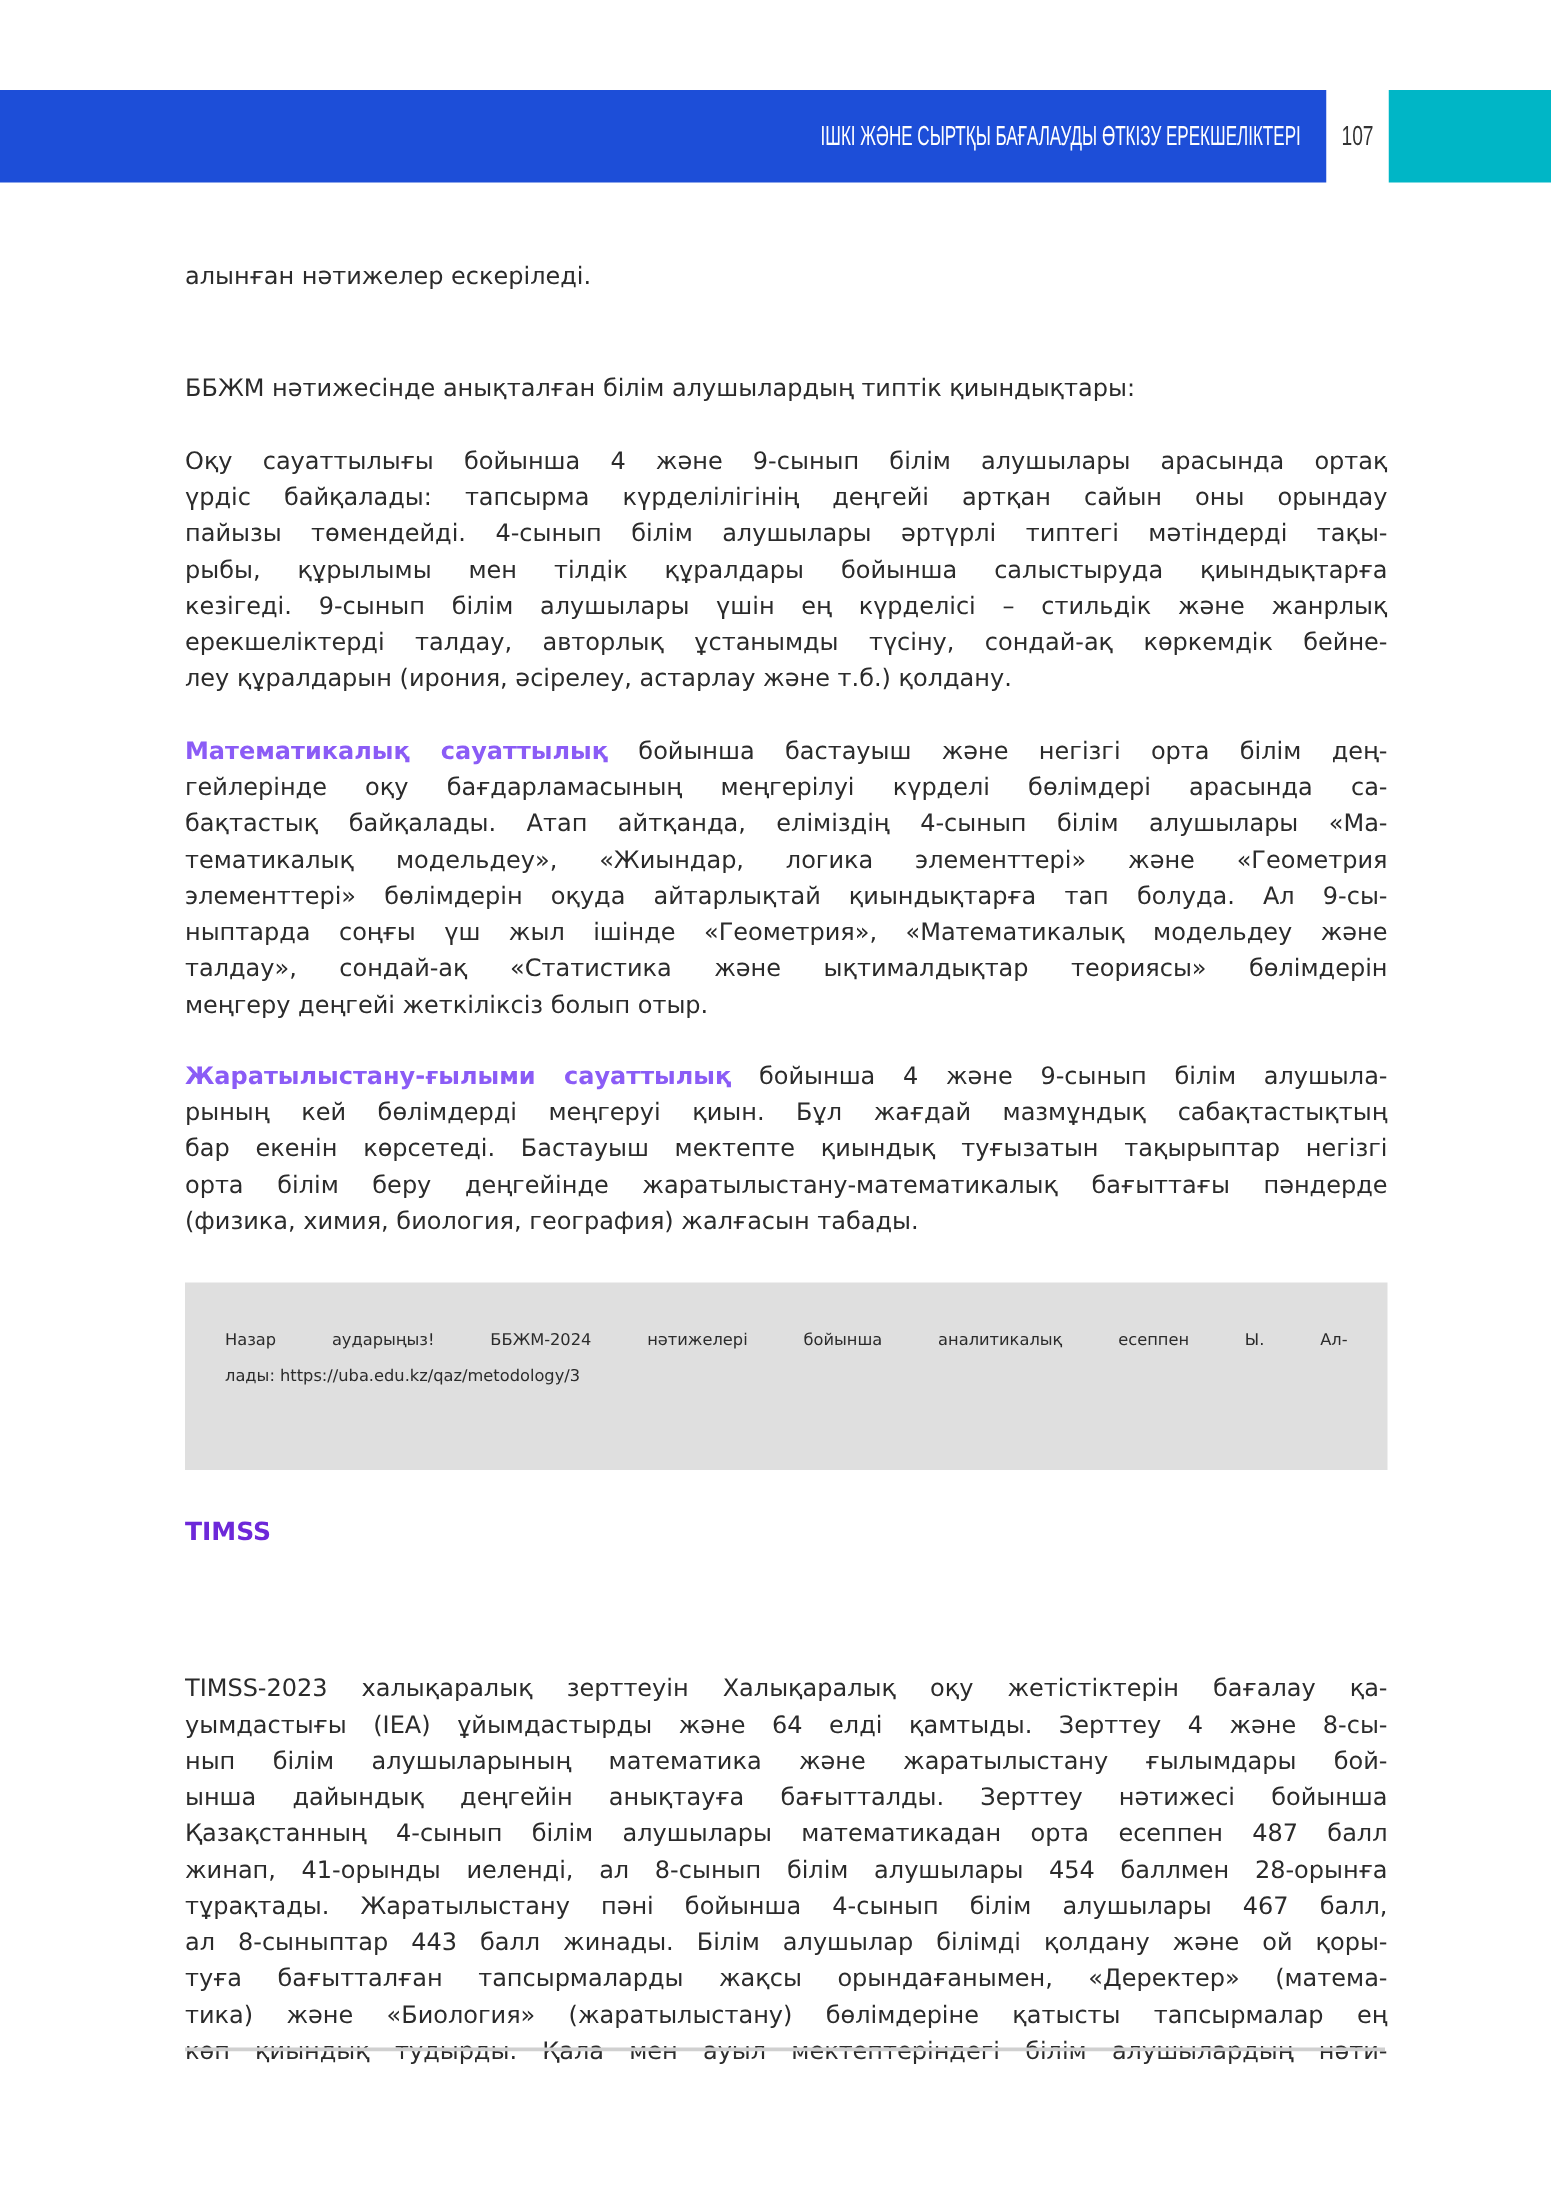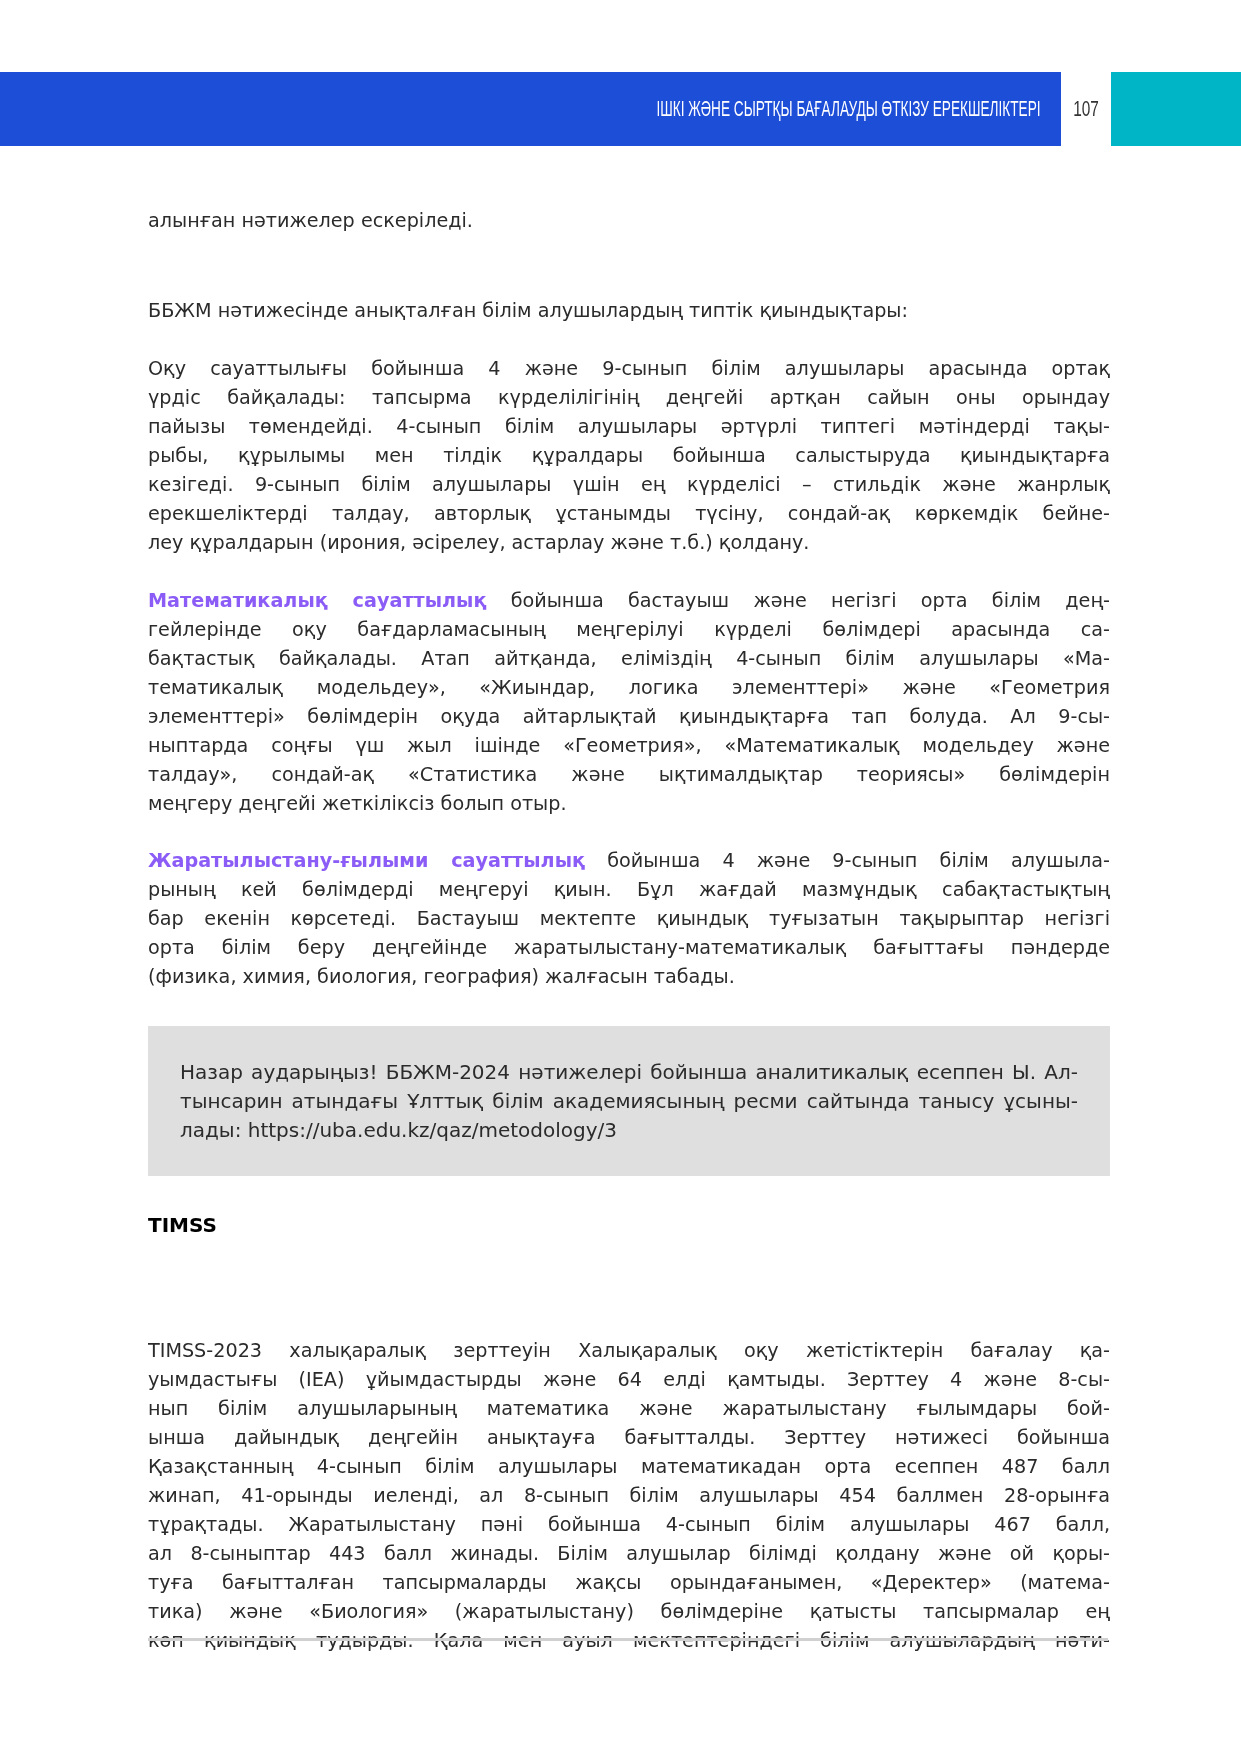--- a/index.html
+++ b/index.html
@@ -35,24 +35,24 @@
     height: 29px; line-height: 29px; font-size: 19.2px; white-space: nowrap;
     text-align: justify; text-align-last: justify; overflow: hidden;
   }
   .line.last { text-align-last: left; }
   .line b { font-weight: bold; color: #8b5cf6; }
   .note-box {
     position: absolute; left: 148px; top: 1026px; width: 962px; height: 150px;
     background: #dfdfdf;
   }
   .note-box .para { left: 32px; width: 898px; top: 32px; }
-  .note-box .line { font-size: 20px; }
+  .note-box .line { font-size: 13px; }
   .section-heading {
     position: absolute; left: 148px; top: 1211px; font-size: 20px; font-weight: bold;
-    color: #000000; height: 29px; line-height: 29px;
+    color: #6d28d9; height: 29px; line-height: 29px;
   }
   .divider {
     position: absolute; left: 148px; top: 1638px; width: 960px; height: 3px;
     background: #d0d0d0;
   }
 </style>
 </head>
 <body>
 
 <div class="header-bar-left">
@@ -94,21 +94,20 @@
   <div class="line"><b>Жаратылыстану-ғылыми сауаттылық</b><span> бойынша 4 және 9-сынып білім алушыла-</span></div>
   <div class="line">рының кей бөлімдерді меңгеруі қиын. Бұл жағдай мазмұндық сабақтастықтың</div>
   <div class="line">бар екенін көрсетеді. Бастауыш мектепте қиындық туғызатын тақырыптар негізгі</div>
   <div class="line">орта білім беру деңгейінде жаратылыстану-математикалық бағыттағы пәндерде</div>
   <div class="line last">(физика, химия, биология, география) жалғасын табады.</div>
 </div>
 
 <div class="note-box">
   <div class="para">
     <div class="line">Назар аударыңыз! ББЖМ-2024 нәтижелері бойынша аналитикалық есеппен Ы. Ал-</div>
-    <div class="line">тынсарин атындағы Ұлттық білім академиясының ресми сайтында танысу ұсыны-</div>
     <div class="line last">лады: https://uba.edu.kz/qaz/metodology/3</div>
   </div>
 </div>
 
 <div class="section-heading">TIMSS</div>
 
 <div class="para" style="top:1336px;">
   <div class="line">TIMSS-2023 халықаралық зерттеуін Халықаралық оқу жетістіктерін бағалау қа-</div>
   <div class="line">уымдастығы (IEA) ұйымдастырды және 64 елді қамтыды. Зерттеу 4 және 8-сы-</div>
   <div class="line">нып білім алушыларының математика және жаратылыстану ғылымдары бой-</div>

